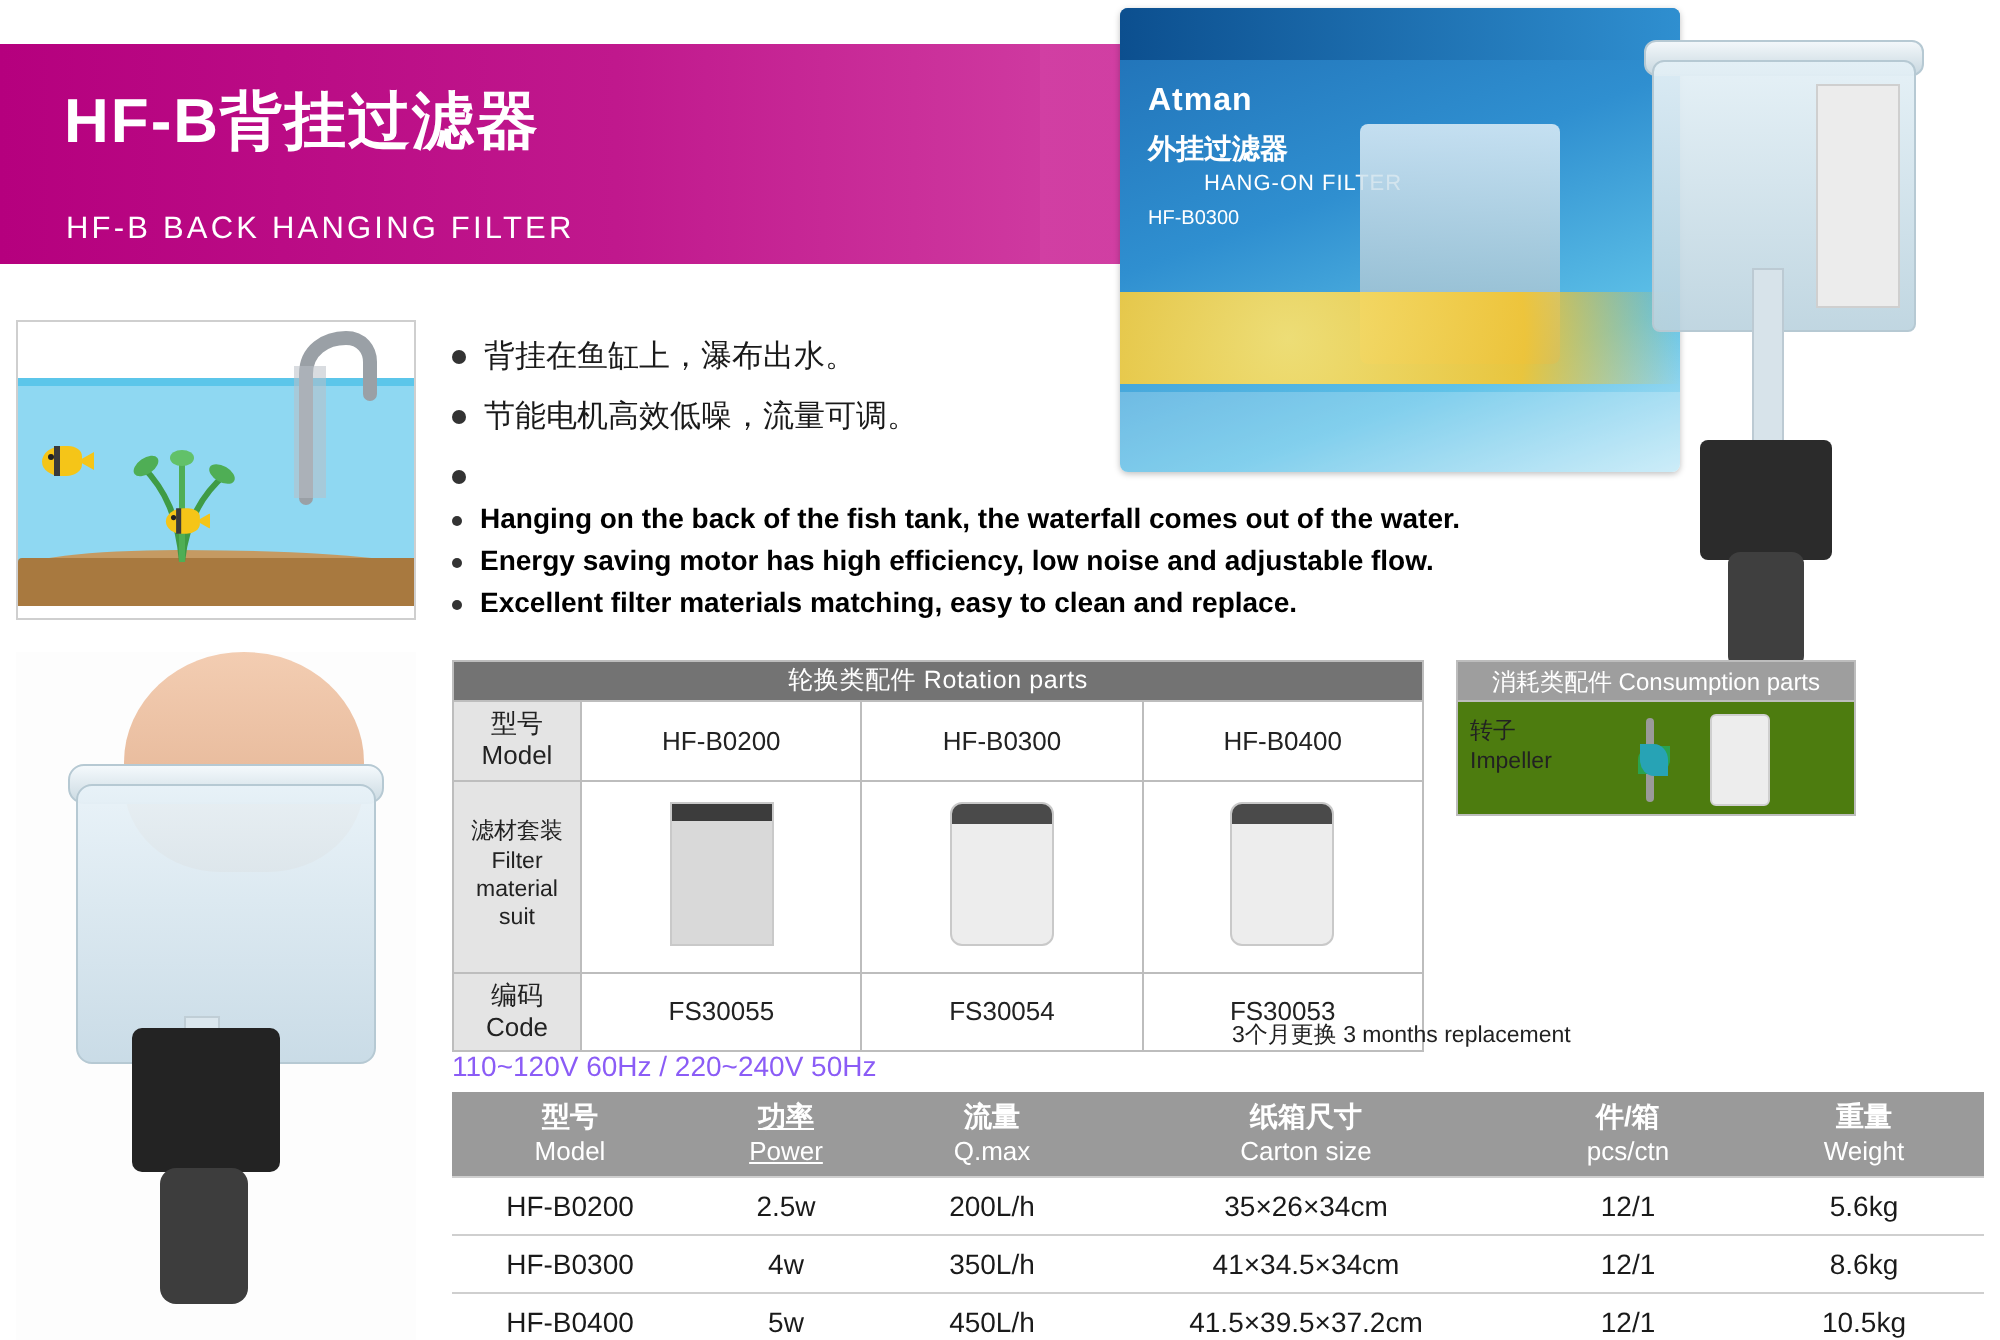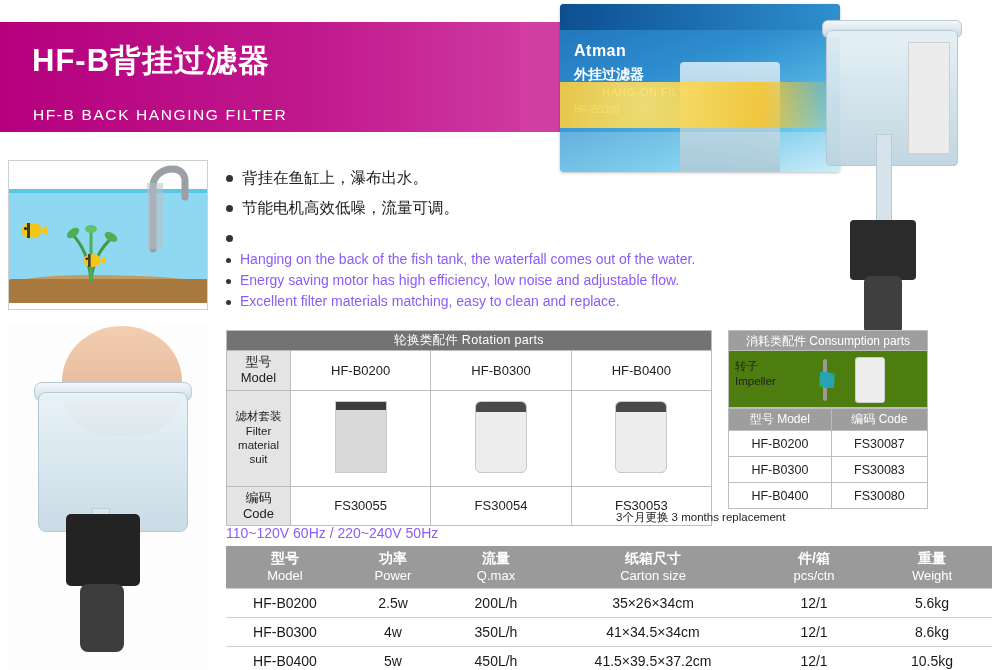--- a/index.html
+++ b/index.html
@@ -45,27 +45,27 @@
   .fish .stripe{ position:absolute; left:6px; top:0; width:3px; height:15px; background:#3a3a3a; }
   .fish .eye{ position:absolute; left:3px; top:4px; width:3px; height:3px; background:#222; border-radius:50%; }
   .fish1{ left:12px; top:62px; }
   .fish2{ left:72px; top:92px; transform:scale(0.85); }
 
   
   .bullets{ position:absolute; left:226px; top:168px; width:540px; }
   .b-row{ display:flex; align-items:flex-start; margin-bottom:9px; }
   .b-dot{ width:7px; height:7px; border-radius:50%; background:#333; margin:7px 9px 0 0; flex:none;}
   .b-cn{ font-size:15.5px; color:#1a1a1a; }
-  .b-en{ font-size:14px; color:#8b5cf6; }
+  .b-en{ font-size:14px; color:#000000;font-weight:bold; }
   .b-row.en{ margin-bottom:5px; }
   .b-row.en .b-dot{ width:5px; height:5px; margin-top:7px; }
 
   
   .box-photo{
-    position:absolute; left:560px; top:4px; width:280px; height:168px;
+    position:absolute; left:560px; top:4px; width:280px; height:232px;
     border-radius:4px; overflow:hidden;
     background:linear-gradient(160deg,#1f6fb5 0%, #2f8fd0 40%, #5fc2e8 75%, #bfe8f7 100%);
     box-shadow:0 1px 3px rgba(0,0,0,.25);
   }
   .box-photo .lid{ position:absolute; left:0; top:0; width:100%; height:26px; background:linear-gradient(90deg,#0c4f8f,#2f8fd0);}
   .box-photo .brand{ position:absolute; left:14px; top:38px; color:#fff; font-size:16px; font-weight:bold; letter-spacing:.5px;}
   .box-photo .cn{ position:absolute; left:14px; top:62px; color:#fff; font-size:14px; font-weight:bold;}
   .box-photo .en{ position:absolute; left:14px; top:82px; color:#fff; font-size:11px; letter-spacing:.5px;padding-left:28px;}
   .box-photo .mdl{ position:absolute; left:14px; top:100px; color:#ffffff; font-size:10px;}
   .box-photo .prodimg{
@@ -150,21 +150,21 @@
     position:absolute; left:226px; top:546px; width:766px;
     border-collapse:collapse; font-size:14px; color:#1a1a1a;
   }
   .spec-table th{
     background:#9a9a9a; color:#fff; font-weight:bold; font-size:14px;
     padding:4px 2px; line-height:1.25; border:0; text-align:center;
   }
   .spec-table th .sub{ font-weight:normal; font-size:13px; display:block; }
   .spec-table td{ text-align:center; padding:6px 2px; border-bottom:1px solid #cfcfcf; }
   .spec-table tr:first-child th{ border-bottom:1px solid #cfcfcf; }
-  .c1{width:118px;} .c2{width:98px;} .c3{width:108px;margin-top:40px;} .c4{width:206px;} .c5{width:116px;} .c6{width:120px;}
+  .c1{width:118px;} .c2{width:98px;text-decoration:underline;} .c3{width:108px;margin-top:40px;} .c4{width:206px;} .c5{width:116px;} .c6{width:120px;}
 </style>
 </head>
 <body>
 
 <div class="header-band"></div>
 <div class="title-cn">HF-B背挂过滤器</div>
 <div class="title-en">HF-B BACK HANGING FILTER</div>
 
 <div class="aquarium">
   <div class="aq-water"></div>
@@ -295,40 +295,20 @@
       <div>转子</div>
       <div>Impeller</div>
     </div>
     <div class="imp-icon">
       <div class="shaft"></div>
       <div class="blade"></div>
       <div class="blade b2"></div>
     </div>
     <div class="imp-body"></div>
   </div>
-  <table class="cons-table">
-    <tbody>
-        <tr>
-      <th>型号 Model</th>
-      <th>编码 Code</th>
-    </tr>
-    <tr>
-      <td>HF-B0200</td>
-      <td>FS30087</td>
-    </tr>
-    <tr>
-      <td>HF-B0300</td>
-      <td>FS30083</td>
-    </tr>
-    <tr>
-      <td>HF-B0400</td>
-      <td>FS30080</td>
-    </tr>
-  </tbody>
-    </table>
 </div>
 
 <div class="replace-note">3个月更换  3 months replacement</div>
 
 <div class="voltage">110~120V 60Hz / 220~240V 50Hz</div>
 
 <table class="spec-table">
   <tbody>
       <tr>
     <th class="c1">

